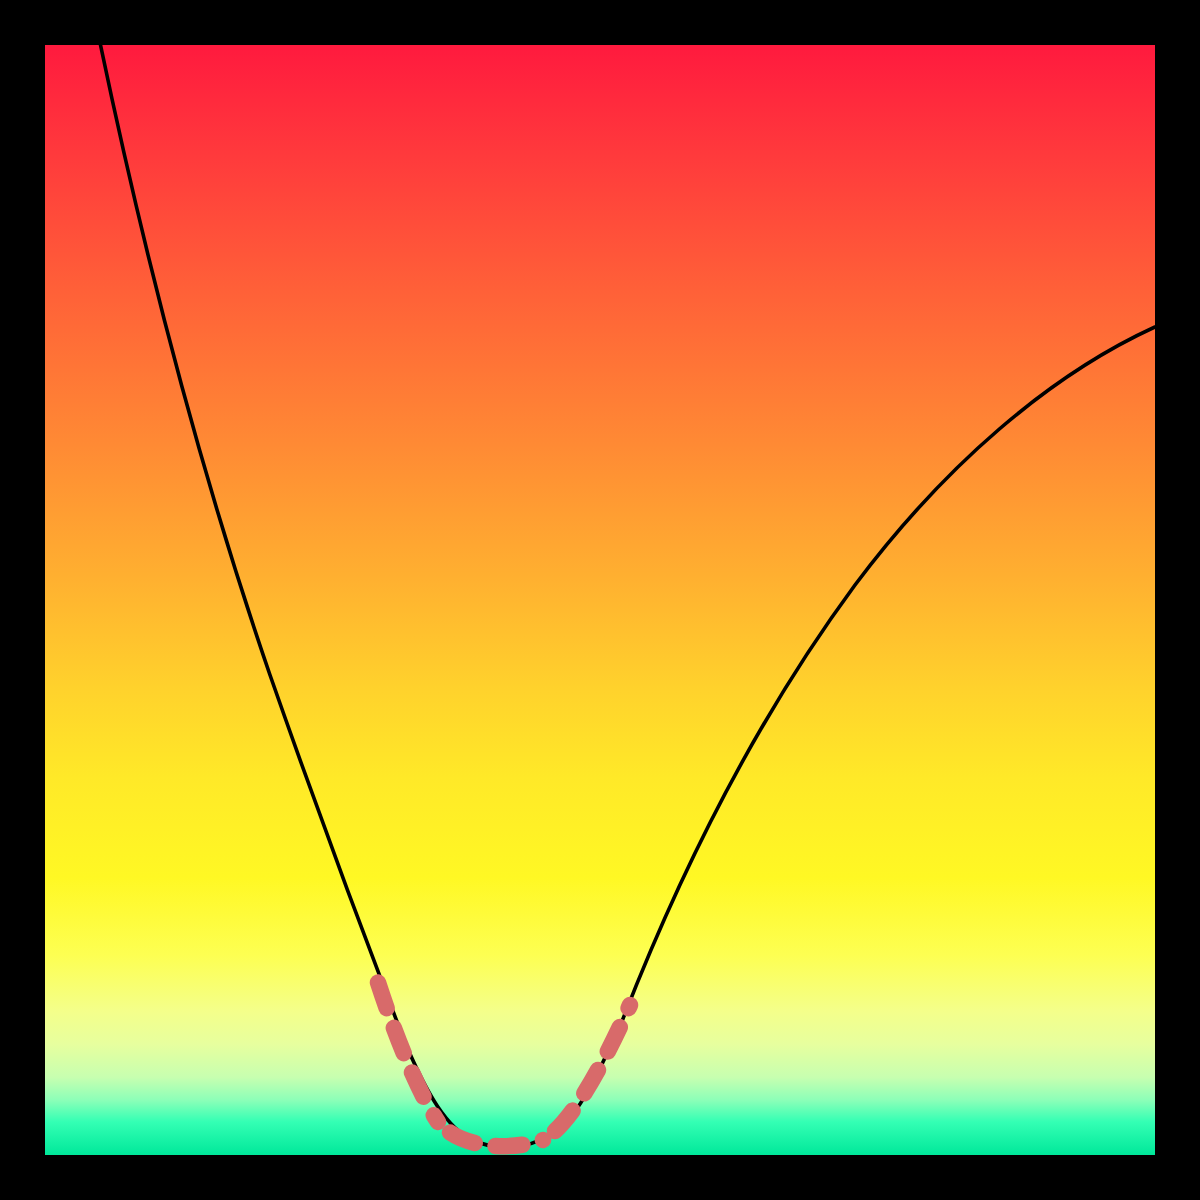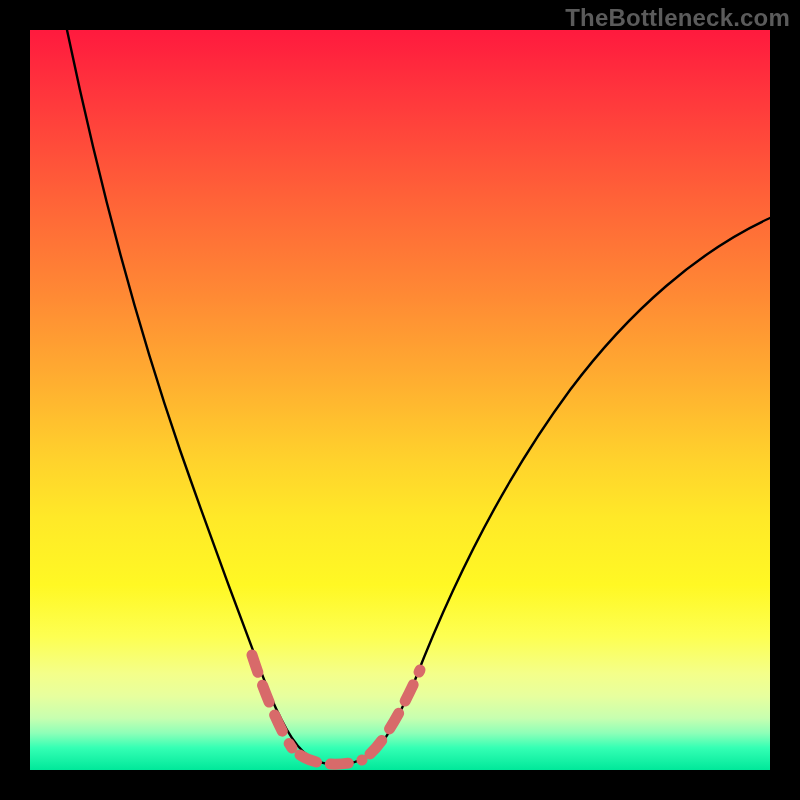--- a/index.html
+++ b/index.html
@@ -59,21 +59,20 @@
     position: absolute;
     top: 0;
     left: 0;
   }
 </style>
 </head>
 <body>
 
 <div class="frame">
 
-  <div class="watermark">TheBottleneck.com</div>
 
   <div class="plot-area">
 
     <svg class="curve" width="740" height="740" viewBox="0 0 740 740">
 
       <path fill="none" stroke="#000000" stroke-width="2.4" stroke-linecap="round" stroke-linejoin="round" d="M 37 0
                C 60 110, 95 260, 150 420
                C 185 520, 215 600, 240 665
                C 255 700, 268 722, 285 730
                C 300 737, 320 737, 338 726

